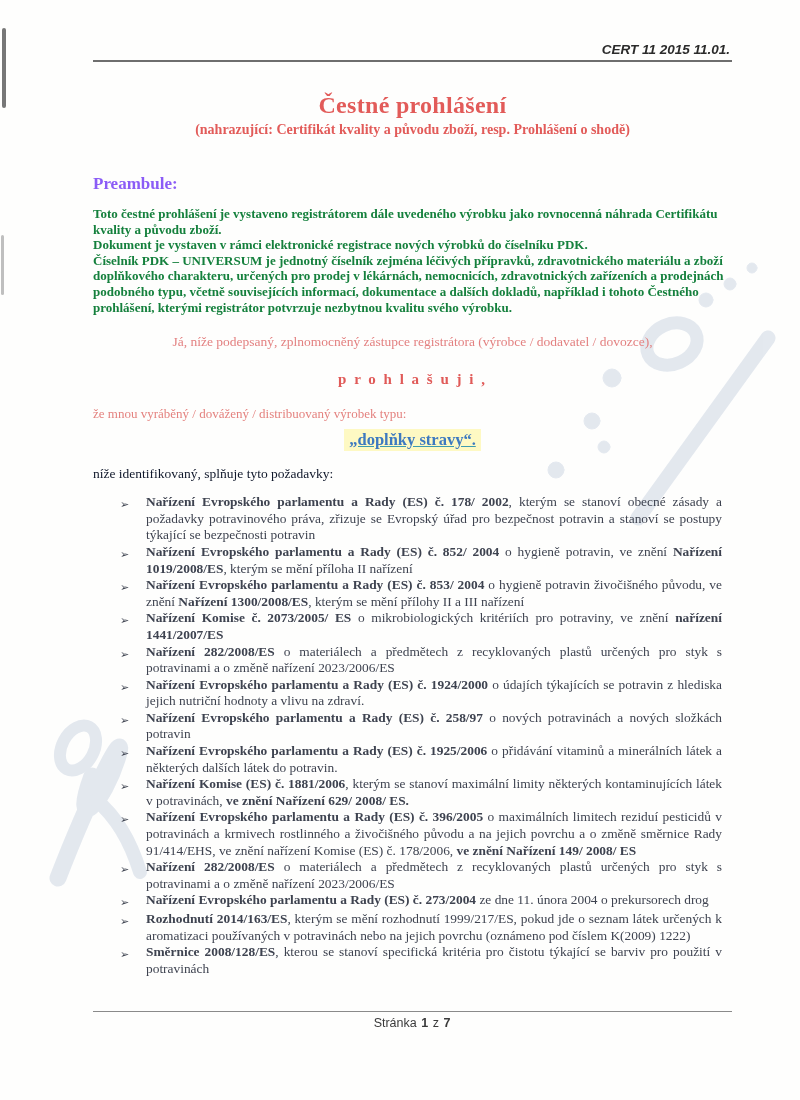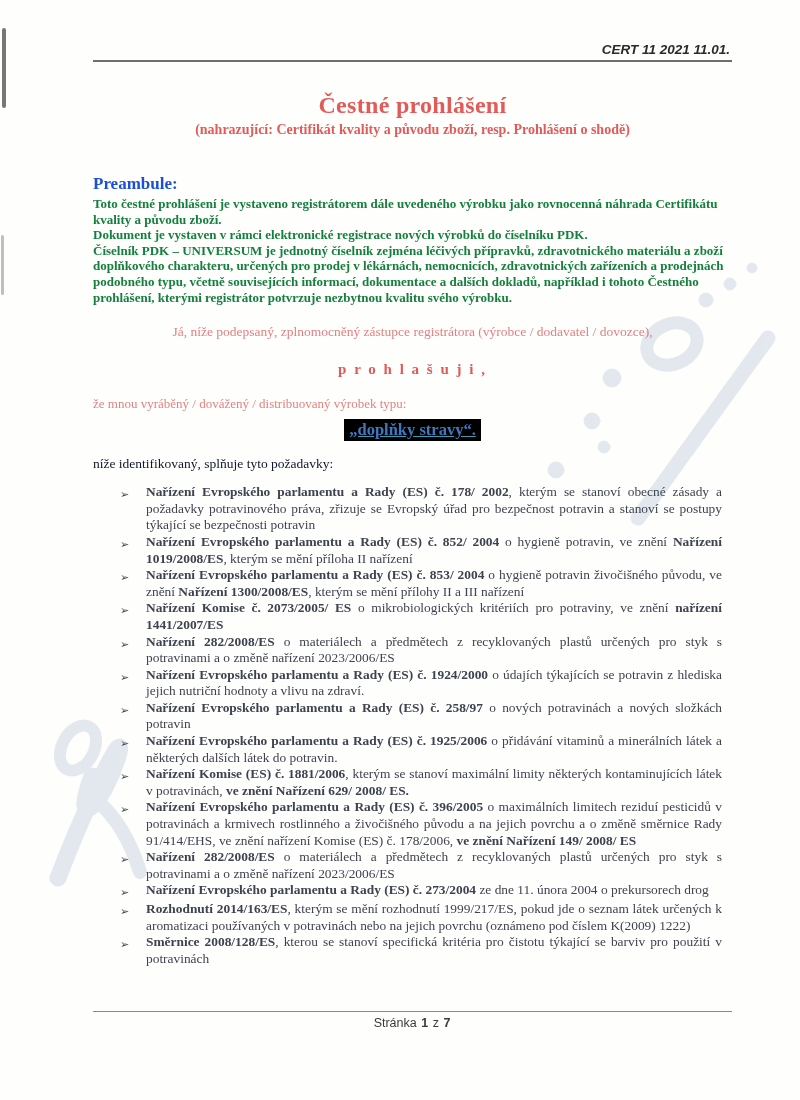--- a/index.html
+++ b/index.html
@@ -43,24 +43,24 @@
   }
   h2.subtitle{
     text-align:center;
     color:#e25b59;
     font-size:14px;
     font-weight:bold;
     margin:0 0 36px 0;
   }
   
   .preamble h3{
-    color:#1d4ed8;
+    color:#8b5cf6;
     font-size:17px;
     font-weight:bold;
-    margin:0 0 2px 0;
+    margin:0 0 12px 0;
   }
   .preamble p{
     color:#15803d;
     font-weight:bold;
     font-size:13px;
     line-height:15.6px;
     margin:0;
   }
   
   .intro{
@@ -80,21 +80,21 @@
   .product-line{
     color:#e4827f;
     font-size:13px;
     margin:6px 0 0 0;
   }
   .product-type-wrap{
     text-align:center;
     margin:8px 0 0 0;
   }
   .highlight{
-    background:#000000;
+    background:#fef9c3;
     color:#3d79c0;
     font-weight:bold;
     font-size:16.5px;
     text-decoration:underline;
     text-decoration-color:#3d9bb0;
     padding:1px 5px 2px 5px;
   }
   .closing{
     color:#0f172a;
     font-size:13.5px;
@@ -169,21 +169,21 @@
       <path d="M 96 800 C 118 818, 132 846, 140 872" fill="none" stroke-width="14"></path>
       <ellipse cx="78" cy="748" rx="16" ry="24" fill="none" stroke-width="12" transform="rotate(28 78 748)"></ellipse>
     </g>
   </svg>
 
   <div class="edge-mark m1"></div>
   <div class="edge-mark m2"></div>
 
   <div class="content">
 
-    <div class="doc-code">CERT 11 2021 11.01.</div>
+    <div class="doc-code">CERT 11 2015 11.01.</div>
     <hr class="rule">
 
     <h1 class="title">Čestné prohlášení</h1>
     <h2 class="subtitle">(nahrazující: Certifikát kvality a původu zboží, resp. Prohlášení o shodě)</h2>
 
     <section class="preamble">
       <h3>Preambule:</h3>
       <p>Toto čestné prohlášení je vystaveno registrátorem dále uvedeného výrobku jako rovnocenná náhrada Certifikátu kvality a původu zboží.</p>
       <p>Dokument je vystaven v rámci elektronické registrace nových výrobků do číselníku PDK.</p>
       <p>Číselník PDK – UNIVERSUM je jednotný číselník zejména léčivých přípravků, zdravotnického materiálu a zboží doplňkového charakteru, určených pro prodej v lékárnách, nemocnicích, zdravotnických zařízeních a prodejnách podobného typu, včetně souvisejících informací, dokumentace a dalších dokladů, například i tohoto Čestného prohlášení, kterými registrátor potvrzuje nezbytnou kvalitu svého výrobku.</p>

